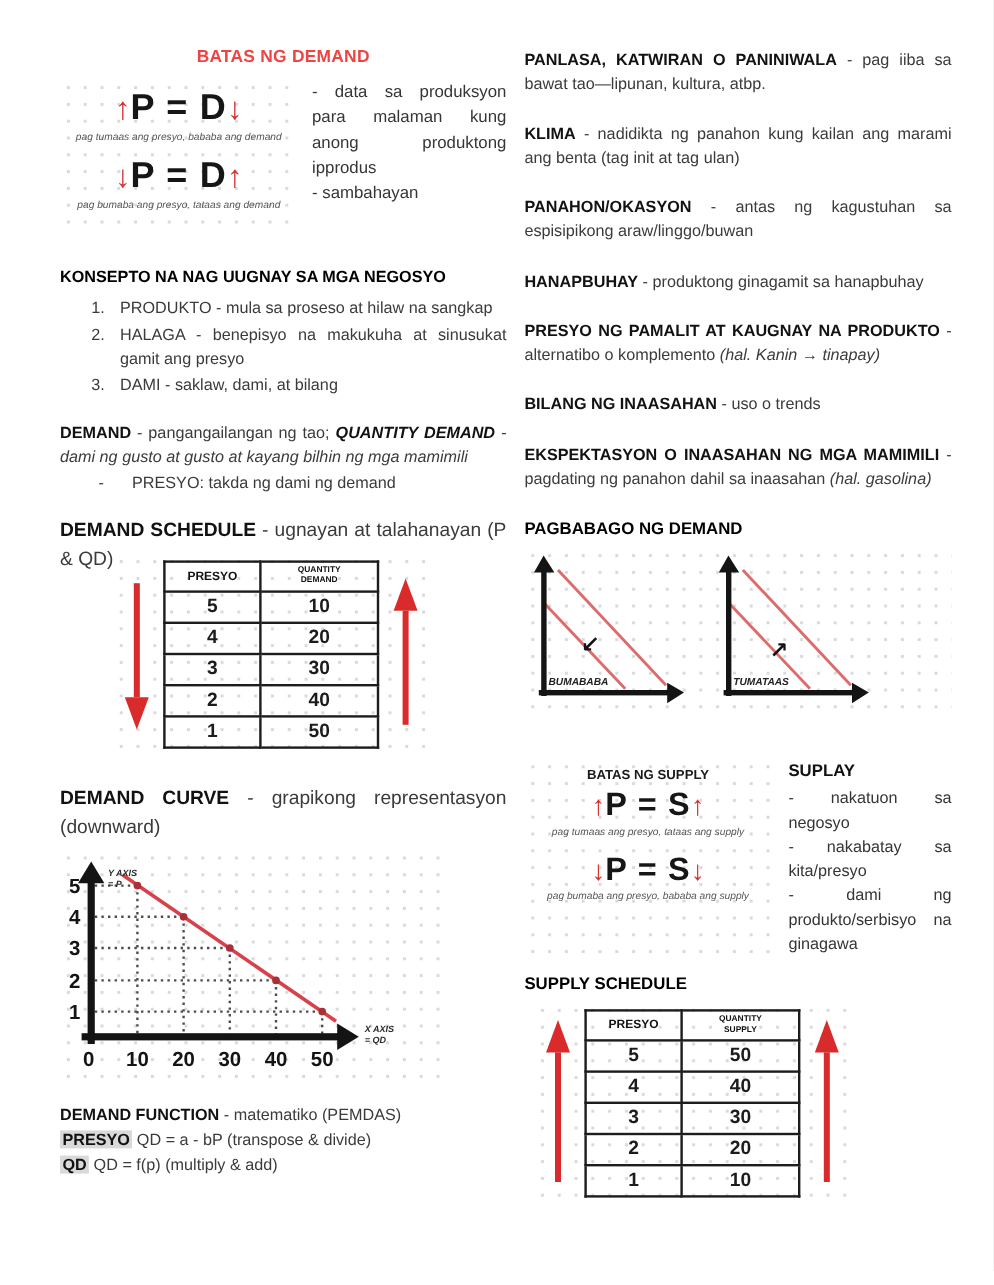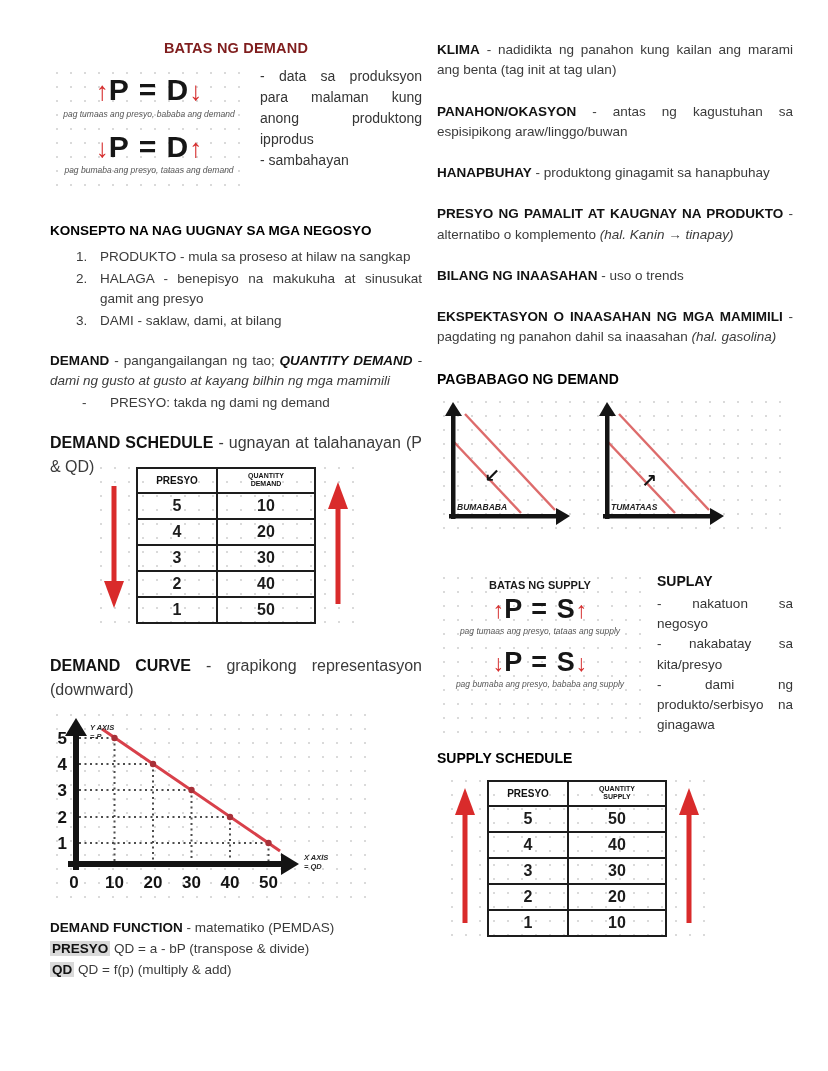--- a/index.html
+++ b/index.html
@@ -1,21 +1,21 @@
 <!DOCTYPE html>
 <html><head>
 <meta charset="utf-8">
 <style>
   html,body{margin:0;padding:0;background:#e8e8e8;}
   .page{position:relative;width:828px;height:1071px;background:#ffffff;
         font-family:"Liberation Sans","DejaVu Sans",sans-serif;color:#3b3b3b;overflow:hidden;margin:0 auto;}
   .col{position:absolute;top:40px;}
   .col-left{left:50px;width:372px;}
   .col-right{left:437px;width:356px;}
-  .sec-title{font-size:14.5px;font-weight:bold;color:#7f1d1d;text-align:center;letter-spacing:.2px;margin:0 0 10px 0;}
+  .sec-title{font-size:14.5px;font-weight:bold;color:#ef4444;text-align:center;letter-spacing:.2px;margin:0 0 10px 0;}
   .justify{text-align:justify;}
   .para{font-size:13.5px;line-height:1.5;margin:0 0 21px 0;color:#3b3b3b;}
   b.term{color:#121212;}
   .dotted{background-image:radial-gradient(circle,#dadada 1.3px,rgba(0,0,0,0) 1.4px);background-size:14px 14px;}
   
   .law-row{display:flex;gap:12px;margin-top:4px;}
   .law-box{width:190px;padding:8px 4px 4px 4px;display:flex;flex-direction:column;align-items:center;flex-shrink:0;}
   .law-box-title{font-size:11px;font-weight:bold;color:#1a1a1a;margin-bottom:4px;}
   .law-line{line-height:1.05;white-space:nowrap;font-weight:800;color:#161616;text-align:center;}
   .law-line .body{font-size:30px;letter-spacing:1px;}
@@ -212,20 +212,21 @@
       <p class="fn-line"><b class="term">DEMAND FUNCTION</b><span> - matematiko (PEMDAS)</span></p>
       <p class="fn-line"><span class="hl">PRESYO</span><span> QD = a - bP (transpose &amp; divide)</span></p>
       <p class="fn-line"><span class="hl">QD</span><span> QD = f(p) (multiply &amp; add)</span></p>
     </div>
 
   </div>
 
   <div class="col col-right">
 
 
+    <p class="para justify factor"><b class="term">PANLASA, KATWIRAN O PANINIWALA</b><span> - pag iiba sa bawat tao—lipunan, kultura, atbp.</span></p>
     <p class="para justify factor"><b class="term">KLIMA</b><span> - nadidikta ng panahon kung kailan ang marami ang benta (tag init at tag ulan)</span></p>
     <p class="para justify factor"><b class="term">PANAHON/OKASYON</b><span> - antas ng kagustuhan sa espisipikong araw/linggo/buwan</span></p>
     <p class="para justify factor"><b class="term">HANAPBUHAY</b><span> - produktong ginagamit sa hanapbuhay</span></p>
     <p class="para justify factor"><b class="term">PRESYO NG PAMALIT AT KAUGNAY NA PRODUKTO</b><span> - alternatibo o komplemento </span><i>(hal. Kanin → tinapay)</i></p>
     <p class="para justify factor"><b class="term">BILANG NG INAASAHAN</b><span> - uso o trends</span></p>
     <p class="para justify factor"><b class="term">EKSPEKTASYON O INAASAHAN NG MGA MAMIMILI</b><span> - pagdating ng panahon dahil sa inaasahan </span><i>(hal. gasolina)</i></p>
 
     <div>
       <p class="h-bold" style="font-size:14px">PAGBABAGO NG DEMAND</p>
       <div class="mini-row dotted">

